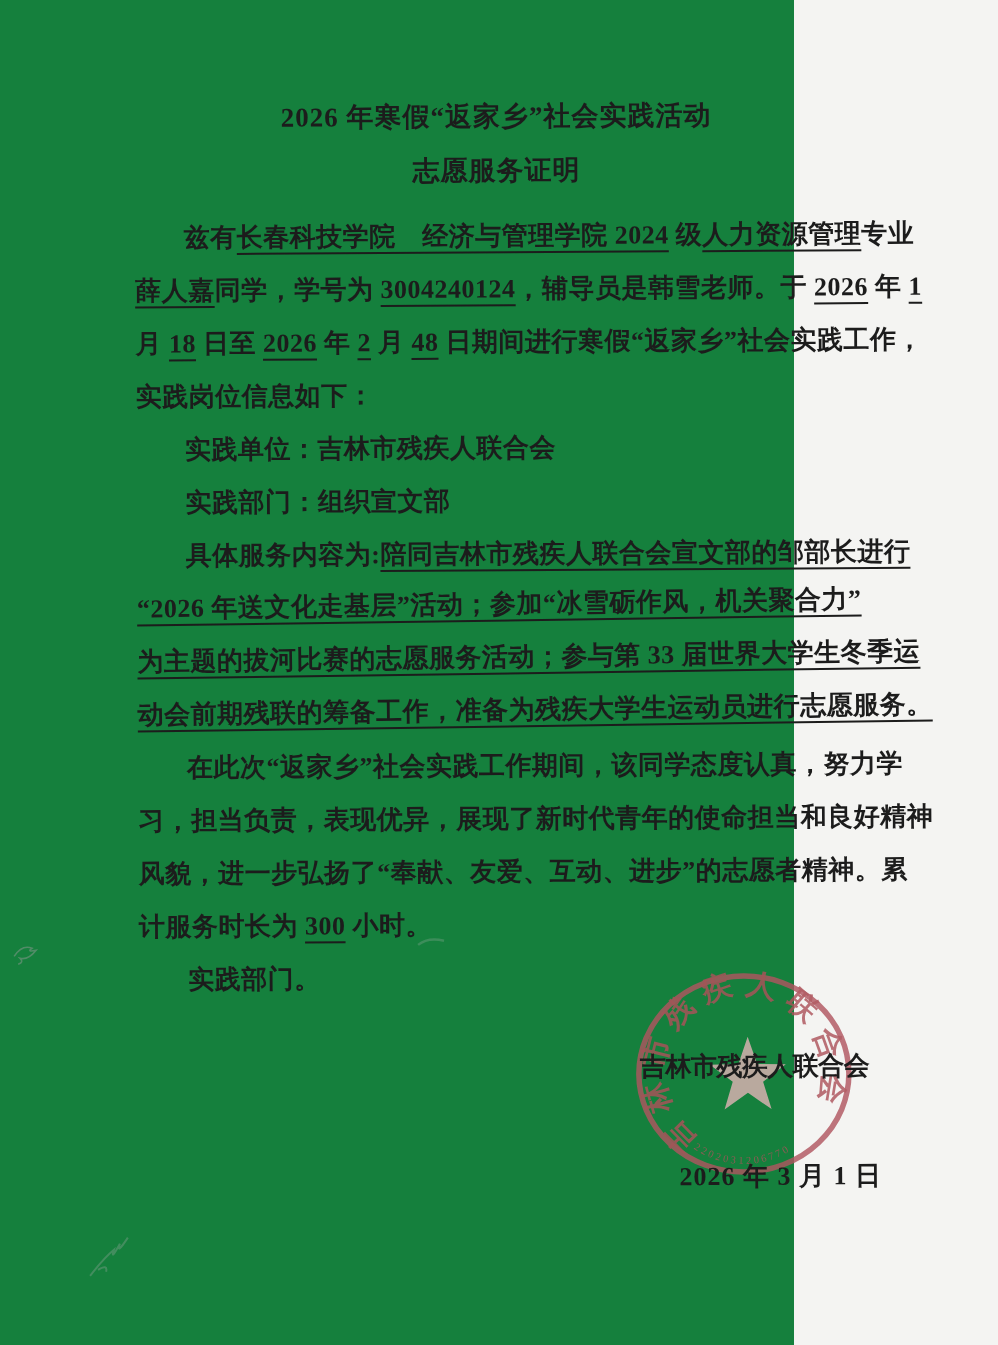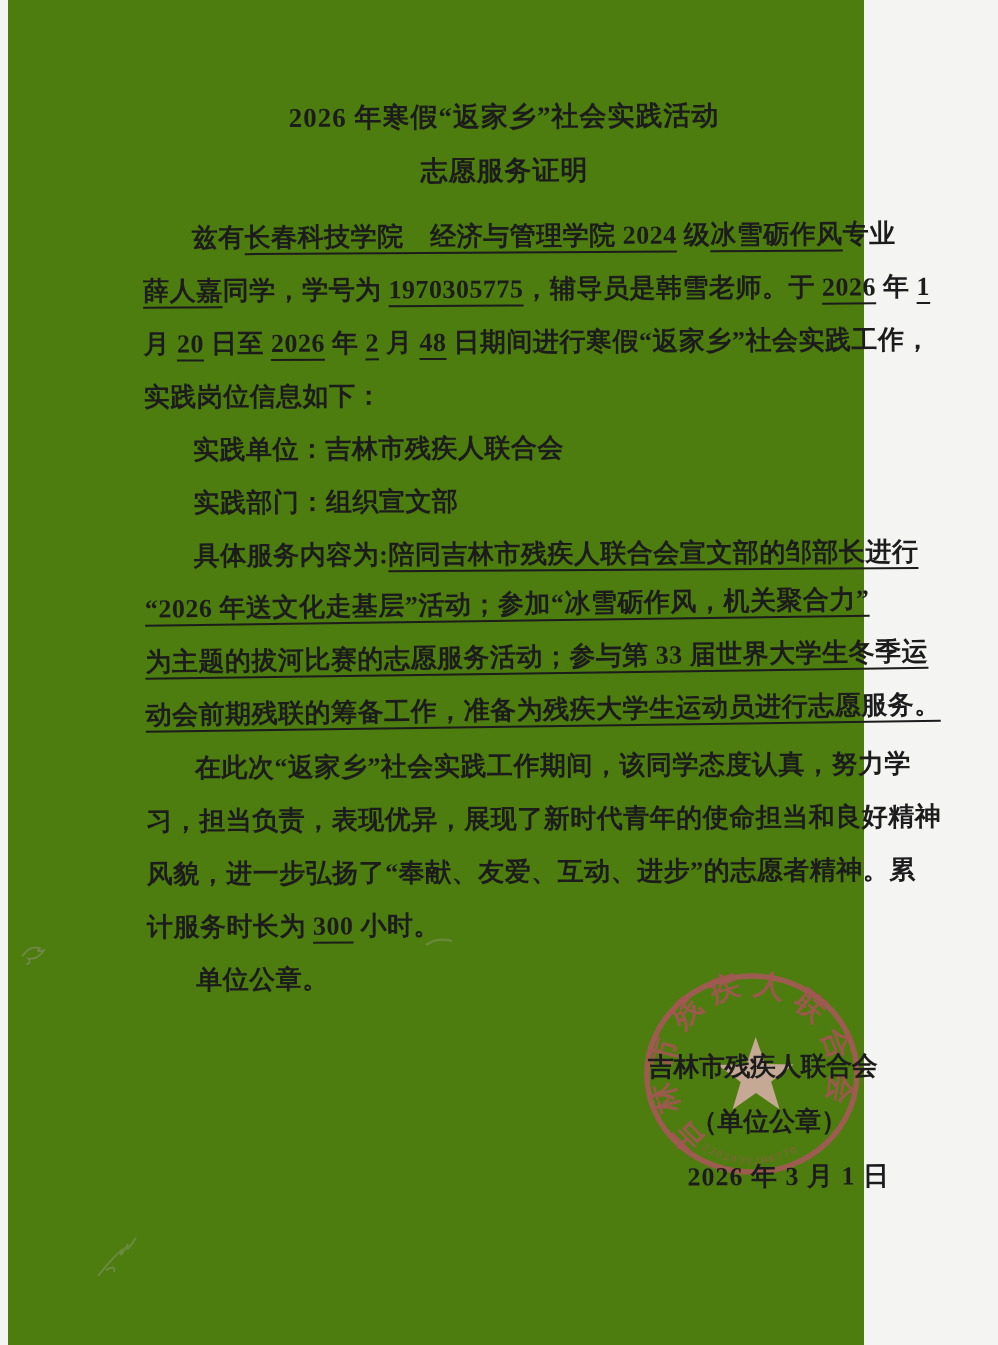--- a/index.html
+++ b/index.html
@@ -3,22 +3,22 @@
 <meta charset="utf-8">
 <style>
   html,body{margin:0;padding:0;}
   body{
     width:998px;height:1345px;
     background:#f4f4f2;
     font-family:"Liberation Serif","DejaVu Serif",serif;
     overflow:hidden;position:relative;
   }
   .page{
-    position:absolute;left:8px;top:0;width:856px;height:1345px;
-    background:#4d7c0f;
+    position:absolute;left:0;top:0;width:794px;height:1345px;
+    background:#15803d;
     color:#1c1c1c;
   }
   .skew{
     position:absolute;left:0;top:0;width:100%;height:100%;
     transform:rotate(-0.35deg);transform-origin:50% 45%;
   }
   .title{
     position:absolute;left:0;width:998px;text-align:center;
     font-weight:700;font-size:27px;letter-spacing:1px;white-space:nowrap;
   }
@@ -56,39 +56,38 @@
 </head>
 <body>
 
 <div class="page">
   <div class="skew">
 
     <div class="title title-1">2026 年寒假“返家乡”社会实践活动</div>
     <div class="title title-2">志愿服务证明</div>
 
     <div class="doc-body">
-        <div class="line indent"><span>兹有</span><span class="u">长春科技学院　经济与管理学院 2024</span><span> 级</span><span class="u">冰雪砺作风</span><span>专业</span></div>
-        <div class="line"><span class="u">薛人嘉</span><span>同学，学号为 </span><span class="u">1970305775</span><span>，辅导员是韩雪老师。于 </span><span class="u">2026</span><span> 年 </span><span class="u">1</span></div>
-        <div class="line"><span>月 </span><span class="u">20</span><span> 日至 </span><span class="u">2026</span><span> 年 </span><span class="u">2</span><span> 月 </span><span class="u">48</span><span> 日期间进行寒假“返家乡”社会实践工作，</span></div>
+        <div class="line indent"><span>兹有</span><span class="u">长春科技学院　经济与管理学院 2024</span><span> 级</span><span class="u">人力资源管理</span><span>专业</span></div>
+        <div class="line"><span class="u">薛人嘉</span><span>同学，学号为 </span><span class="u">3004240124</span><span>，辅导员是韩雪老师。于 </span><span class="u">2026</span><span> 年 </span><span class="u">1</span></div>
+        <div class="line"><span>月 </span><span class="u">18</span><span> 日至 </span><span class="u">2026</span><span> 年 </span><span class="u">2</span><span> 月 </span><span class="u">48</span><span> 日期间进行寒假“返家乡”社会实践工作，</span></div>
         <div class="line"><span>实践岗位信息如下：</span></div>
         <div class="line indent"><span>实践单位：吉林市残疾人联合会</span></div>
         <div class="line indent"><span>实践部门：组织宣文部</span></div>
         <div class="line indent"><span>具体服务内容为:</span><span class="u">陪同吉林市残疾人联合会宣文部的邹部长进行</span></div>
         <div class="line tilt"><span class="u">“2026 年送文化走基层”活动；参加“冰雪砺作风，机关聚合力”</span></div>
         <div class="line tilt"><span class="u">为主题的拔河比赛的志愿服务活动；参与第 33 届世界大学生冬季运</span></div>
         <div class="line tilt"><span class="u">动会前期残联的筹备工作，准备为残疾大学生运动员进行志愿服务。</span></div>
         <div class="line indent"><span>在此次“返家乡”社会实践工作期间，该同学态度认真，努力学</span></div>
         <div class="line"><span>习，担当负责，表现优异，展现了新时代青年的使命担当和良好精神</span></div>
         <div class="line"><span>风貌，进一步弘扬了“奉献、友爱、互动、进步”的志愿者精神。累</span></div>
         <div class="line"><span>计服务时长为 </span><span class="u">300</span><span> 小时。</span></div>
-        <div class="line indent"><span>单位公章。</span></div>
+        <div class="line indent"><span>实践部门。</span></div>
       </div>
 
     <div class="sig sig-org">吉林市残疾人联合会</div>
-    <div class="sig sig-note">（单位公章）</div>
     <div class="sig sig-date">2026 年 3 月 1 日</div>
 
     <svg class="seal" viewBox="0 0 236 222" xmlns="http://www.w3.org/2000/svg">
       <defs>
         <path id="arcPath" d="M 64.4 169.6 A 80 80 0 1 1 177.6 169.6" fill="none"></path>
         <path id="codePath" d="M 66.8 184.9 A 90 90 0 0 0 175.2 184.9" fill="none"></path>
       </defs>
       <ellipse cx="121" cy="113" rx="105" ry="98" fill="none" stroke-width="5.5" opacity="0.88" stroke="#b05560"></ellipse>
       <polygon points="125,76 134.4,103.1 163,103.6 140.2,120.9 148.5,148.4 125,132 101.5,148.4 109.8,120.9 87,103.6 115.6,103.1" opacity="0.85" fill="#e6b5b9"></polygon>
       <g transform="rotate(-10 121 113)">

